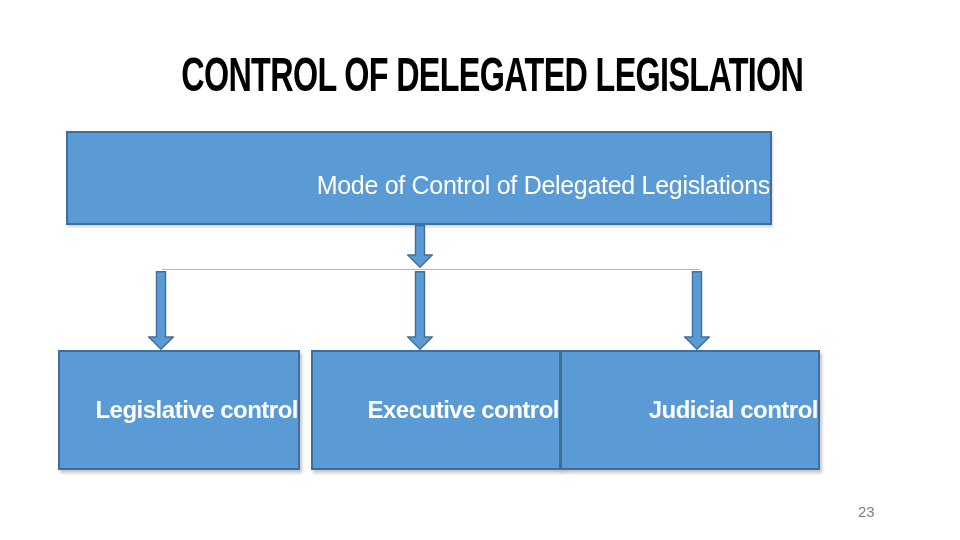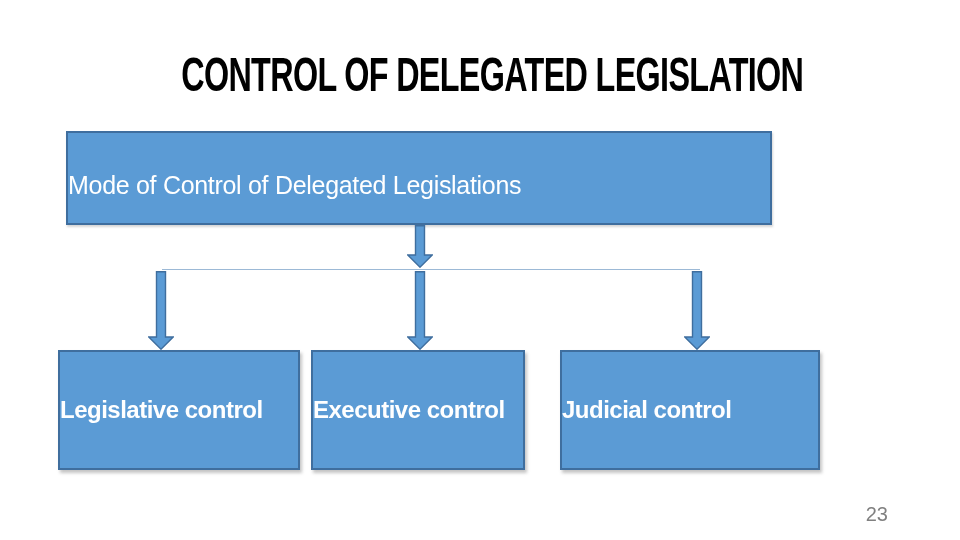--- a/index.html
+++ b/index.html
@@ -35,40 +35,40 @@
   }
 
   
   .box {
     position: absolute;
     box-sizing: border-box;
     background: var(--box_fill, #5B9BD5);
     border: 2px solid var(--box_border, #3F6E9E);
     display: flex;
     align-items: center;
-    justify-content: flex-start;
+    justify-content: flex-end;
     color: var(--box_text, #fff);
   }
   .root-box {
     left: 66px; top: 131px;
     width: 706px; height: 94px;
     font-size: 25px;
     letter-spacing: -0.3px;
     padding-top: 14px;
     box-shadow: 1px 2px 2px rgba(120,120,120,0.30);
   }
   .child-box {
     top: 350px; height: 120px;
     font-weight: 700;
     font-size: 24px;
     letter-spacing: -0.5px;
     box-shadow: 2px 3px 3px rgba(110,110,110,0.40);
   }
   .child-box.b1 { left: 58px;  width: 242px; }
-  .child-box.b2 { left: 311px; width: 214px; }
+  .child-box.b2 { left: 311px; width: 250px; }
   .child-box.b3 { left: 560px; width: 260px; }
 
   
   .hline {
     position: absolute;
     left: 162px; top: 269px;
     width: 538px; height: 1px;
     background: var(--connector, #9CB9D6);
   }
 
@@ -83,22 +83,22 @@
   .arrow-short { left: 407px; top: 225px; }
   .arrow-l     { left: 148px; top: 271px; }
   .arrow-m     { left: 407px; top: 271px; }
   .arrow-r     { left: 684px; top: 271px; }
 
   
   .page-number {
     position: absolute;
     left: 858px; top: 503px;
     width: 30px;
-    text-align: right;
-    font-size: 20px;
+    text-align: left;
+    font-size: 15px;
     color: var(--page_number_color, #808080);
   }
 </style>
 </head>
 <body>
 
 <div class="slide">
 
   <h1 class="title"><span class="title-inner">CONTROL OF DELEGATED LEGISLATION</span></h1>
 

